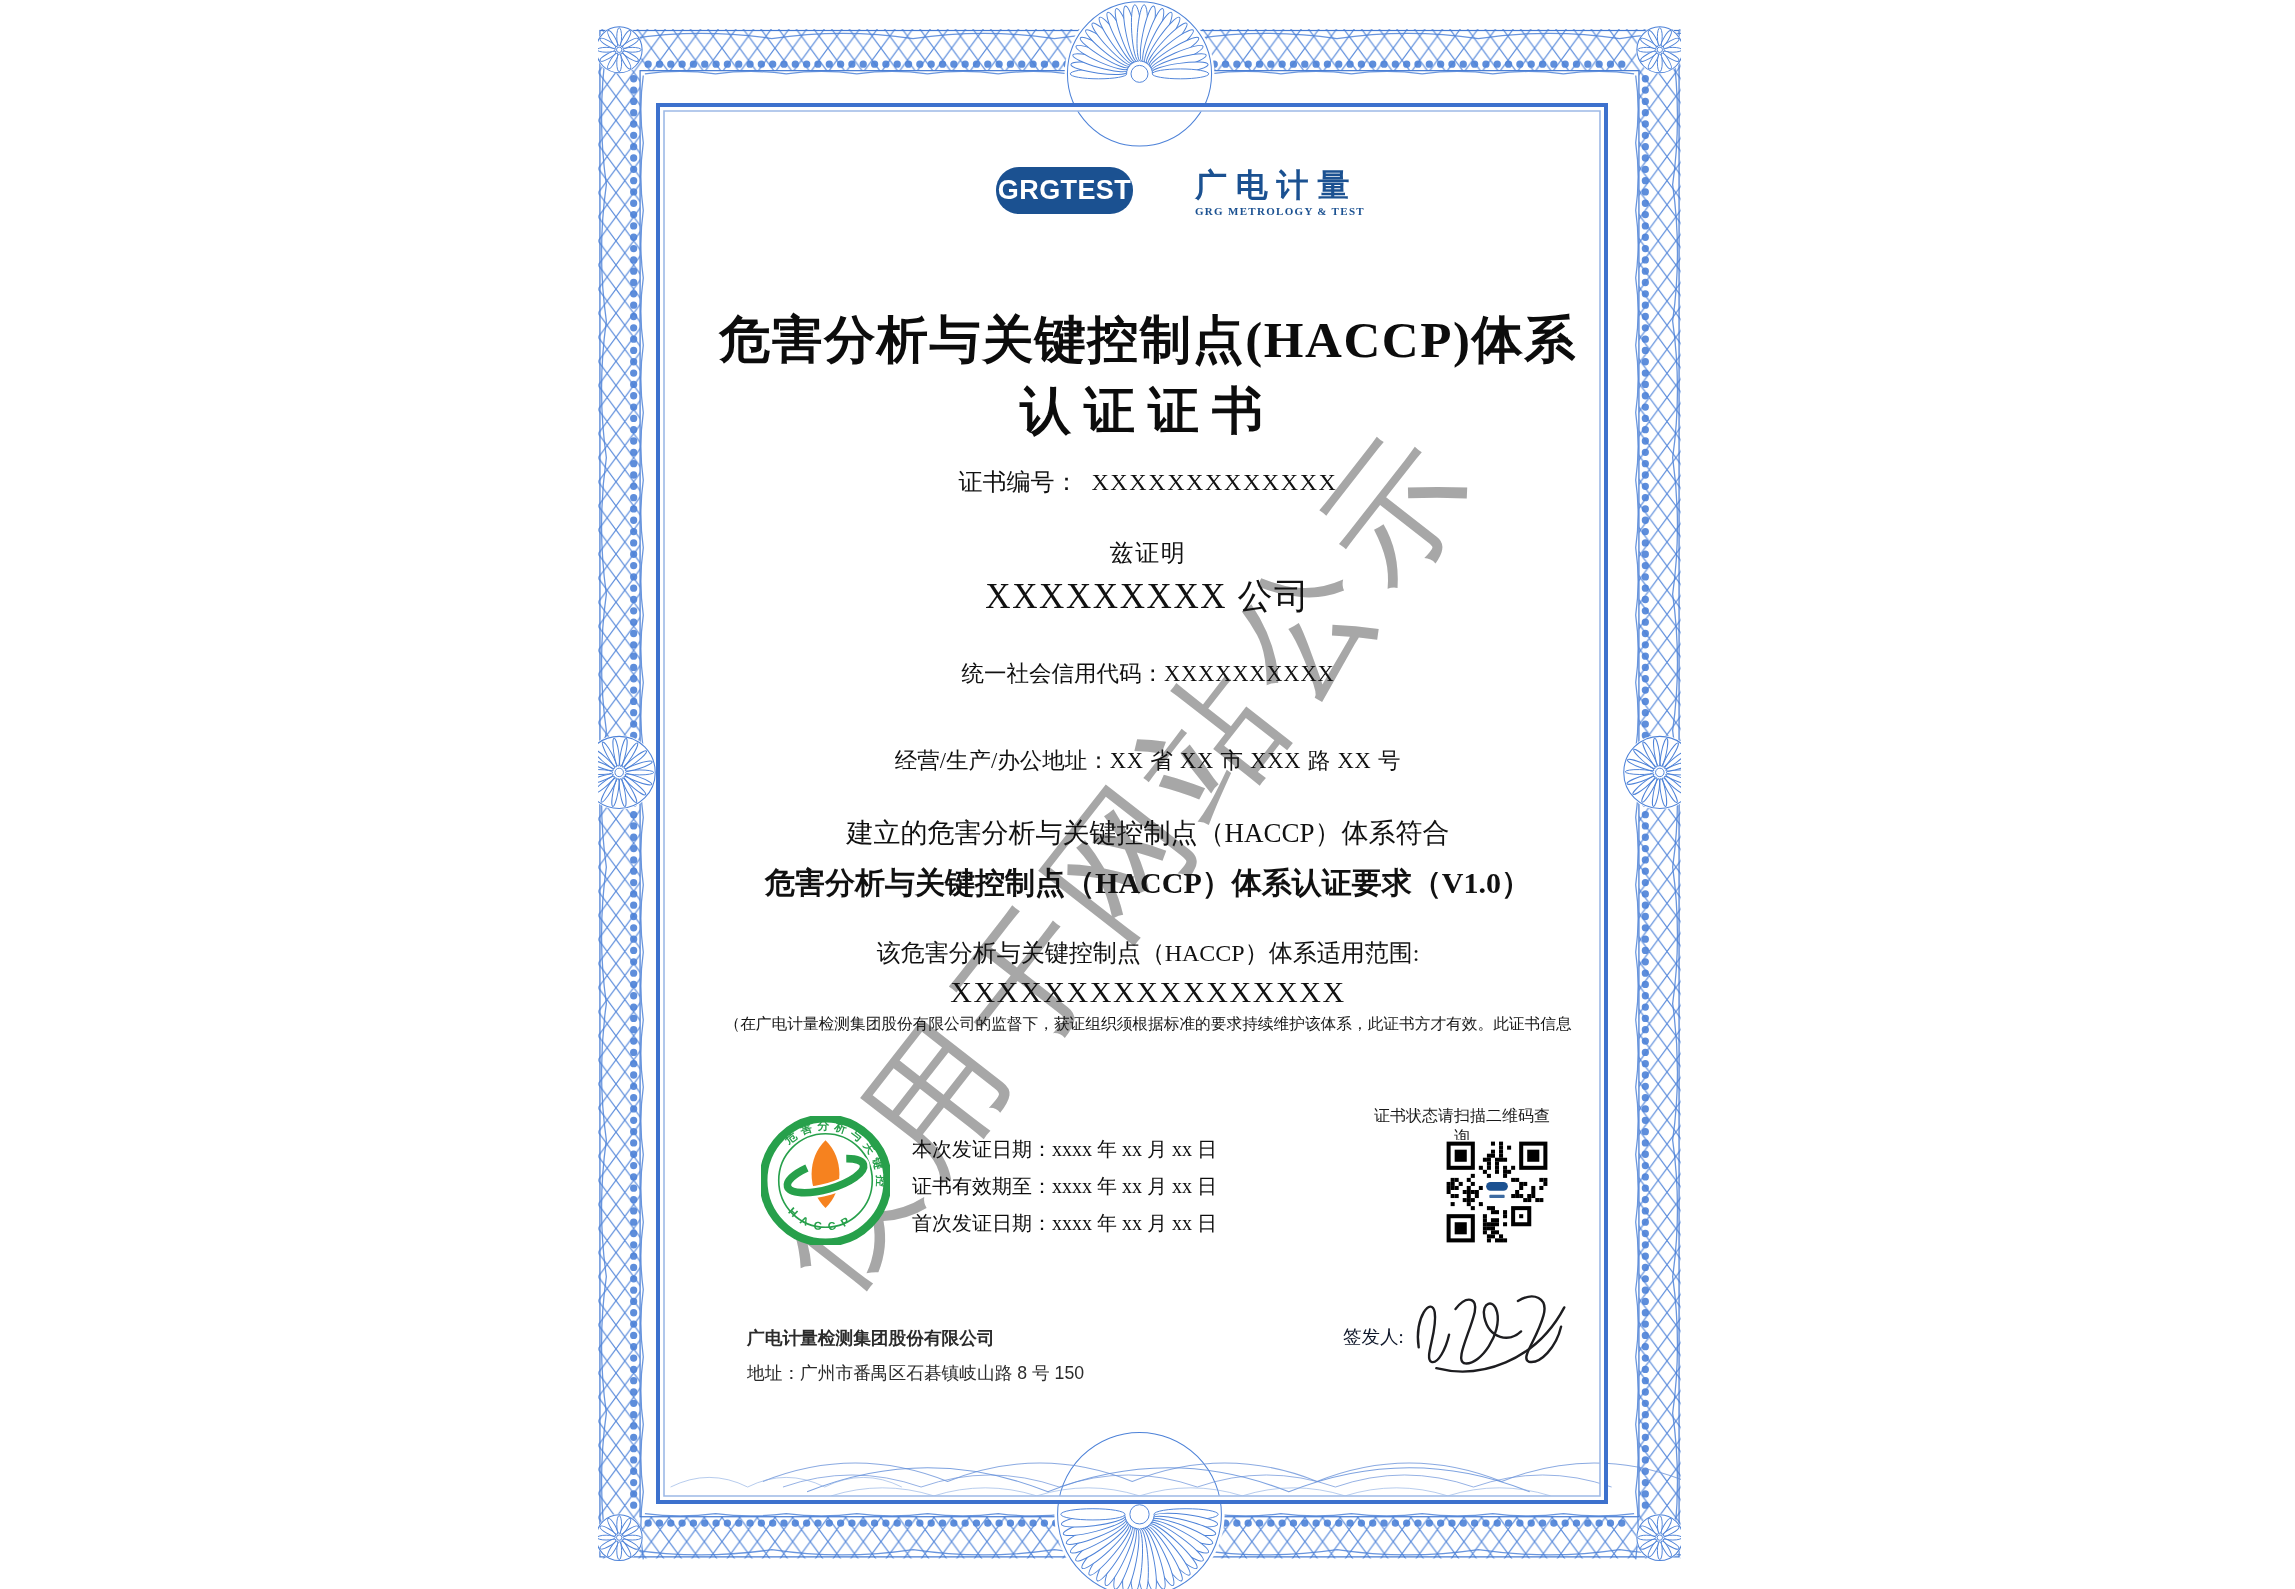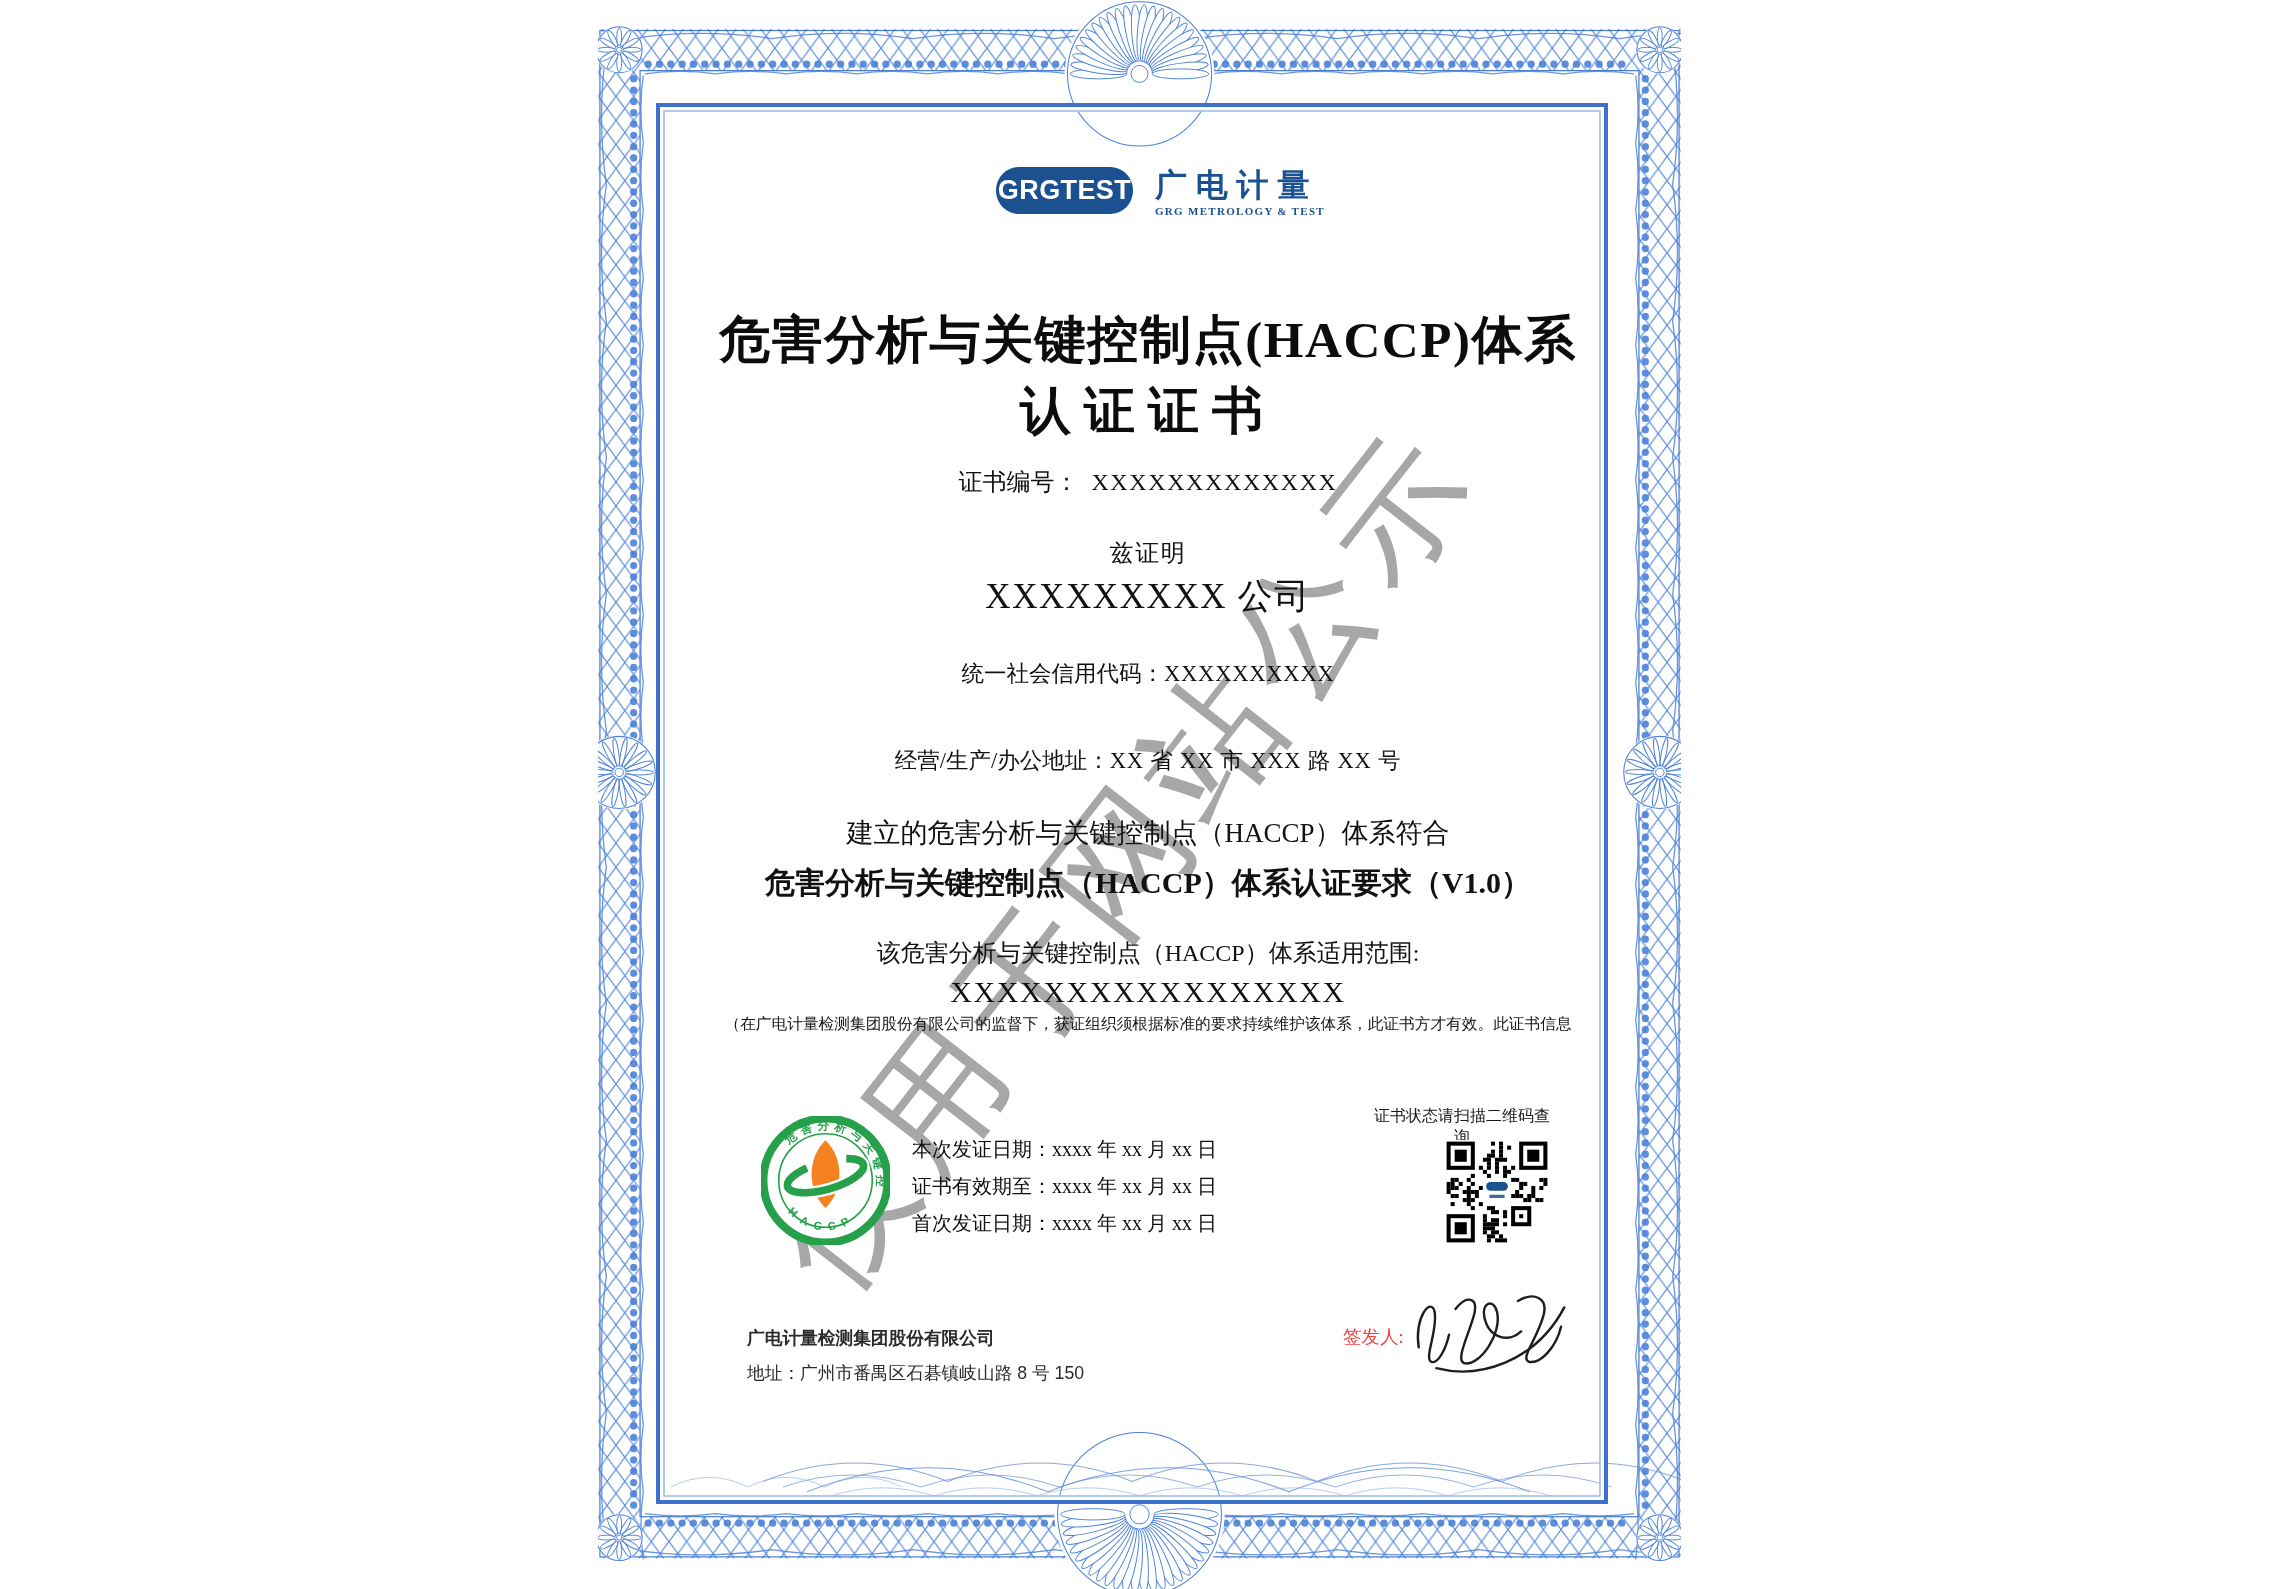--- a/index.html
+++ b/index.html
@@ -8,21 +8,21 @@
   svg{display:block;}
   .layer-border{position:absolute;left:598px;top:0;z-index:1;}
   .inner-rule{position:absolute;left:656px;top:103px;width:952px;height:1401px;box-sizing:border-box;
               border:4px solid #3d71cd;box-shadow:inset 0 0 0 3.2px #ffffff,inset 0 0 0 4.8px #9db9e6;z-index:1;}
   .watermark{position:absolute;left:1124px;top:859px;z-index:2;white-space:nowrap;
              transform:translate(-50%,-50%) rotate(-52deg);
              font-size:137px;letter-spacing:12px;color:#8f8f8f;opacity:.78;
              font-family:"Liberation Serif","DejaVu Serif",serif;}
   .content{position:absolute;inset:0;z-index:3;}
   .cl{position:absolute;left:614px;width:1068px;text-align:center;}
-  .brand-row{position:absolute;left:996px;top:167px;display:flex;align-items:flex-start;}
+  .brand-row{position:absolute;left:996px;top:167px;display:flex;align-items:flex-start;gap:40px;}
   .brand-pill{width:137px;height:47px;border-radius:23px;background:#1b5191;color:#fff;
               display:flex;align-items:center;justify-content:center;
               font-family:"Liberation Sans","DejaVu Sans",sans-serif;font-size:27px;font-weight:bold;letter-spacing:0.4px;}
   .brand-text{margin-left:22px;display:flex;flex-direction:column;}
   .brand-cn{font-family:"Liberation Sans","DejaVu Sans",sans-serif;font-size:32px;font-weight:bold;
             color:#1b5191;letter-spacing:8.8px;line-height:37px;}
   .brand-en{font-family:Liberation Serif, serif;font-size:11px;font-weight:bold;
             color:#1b5191;letter-spacing:1.3px;margin-top:0.8px;}
   .title{font-size:51px;font-weight:bold;color:#0c0c0c;letter-spacing:1.6px;}
   .title2{letter-spacing:13px;}
@@ -36,21 +36,21 @@
   .st2{font-size:30px;font-weight:bold;}
   .scopeL{font-size:24px;}
   .scopeV{font-size:30px;letter-spacing:1.6px;}
   .fine{font-size:15.7px;color:#161616;font-family:"Liberation Sans","DejaVu Sans",sans-serif;}
   .qr-caption{position:absolute;left:1369px;top:1106px;width:186px;text-align:center;font-size:16px;color:#1a1a1a;}
   .dates{position:absolute;left:912px;top:1131px;font-size:20px;line-height:37px;color:#0e0e0e;}
   .foot-co{position:absolute;left:747px;top:1326px;font-size:17.7px;color:#2b2b2b;
            font-family:"Liberation Sans","DejaVu Sans",sans-serif;font-weight:bold;}
   .foot-ad{position:absolute;left:747px;top:1361px;font-size:17.7px;color:#2b2b2b;
            font-family:"Liberation Sans","DejaVu Sans",sans-serif;}
-  .signer{position:absolute;left:1343px;top:1324px;font-size:18.5px;color:#ef4444;}
+  .signer{position:absolute;left:1343px;top:1324px;font-size:18.5px;color:#0f172a;}
 </style>
 </head>
 <body>
 
 <div class="page">
 
   <svg id="border-svg" class="layer-border" width="1083" height="1589" viewBox="0 0 1348 1979">
     <defs>
       <pattern id="lat" width="22" height="30" patternUnits="userSpaceOnUse">
         <path d="M0,0L22,30M22,0L0,30" stroke="#4d82d8" stroke-width="1.5" fill="none"></path>

